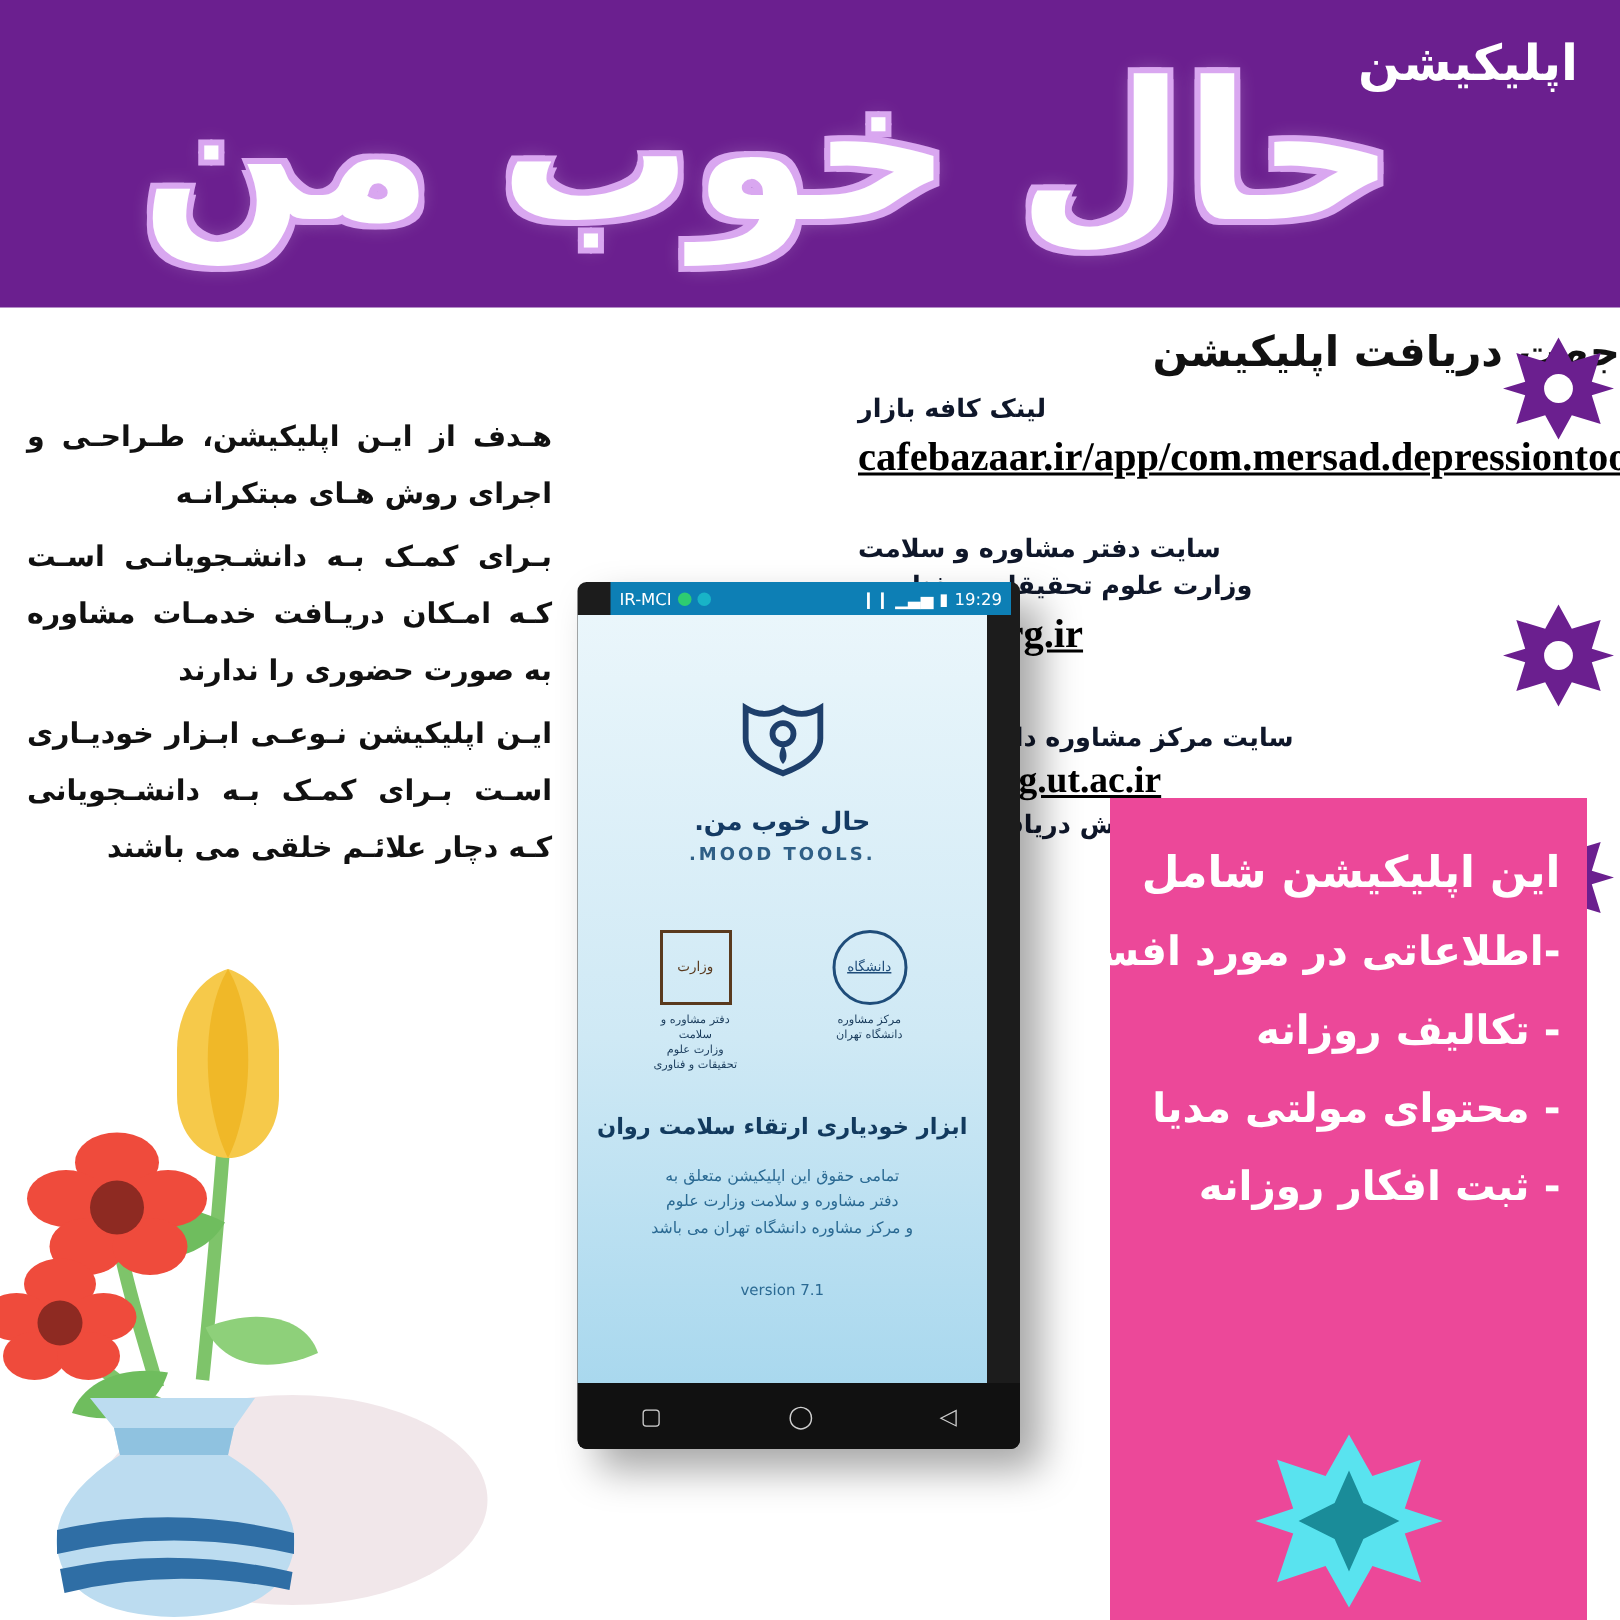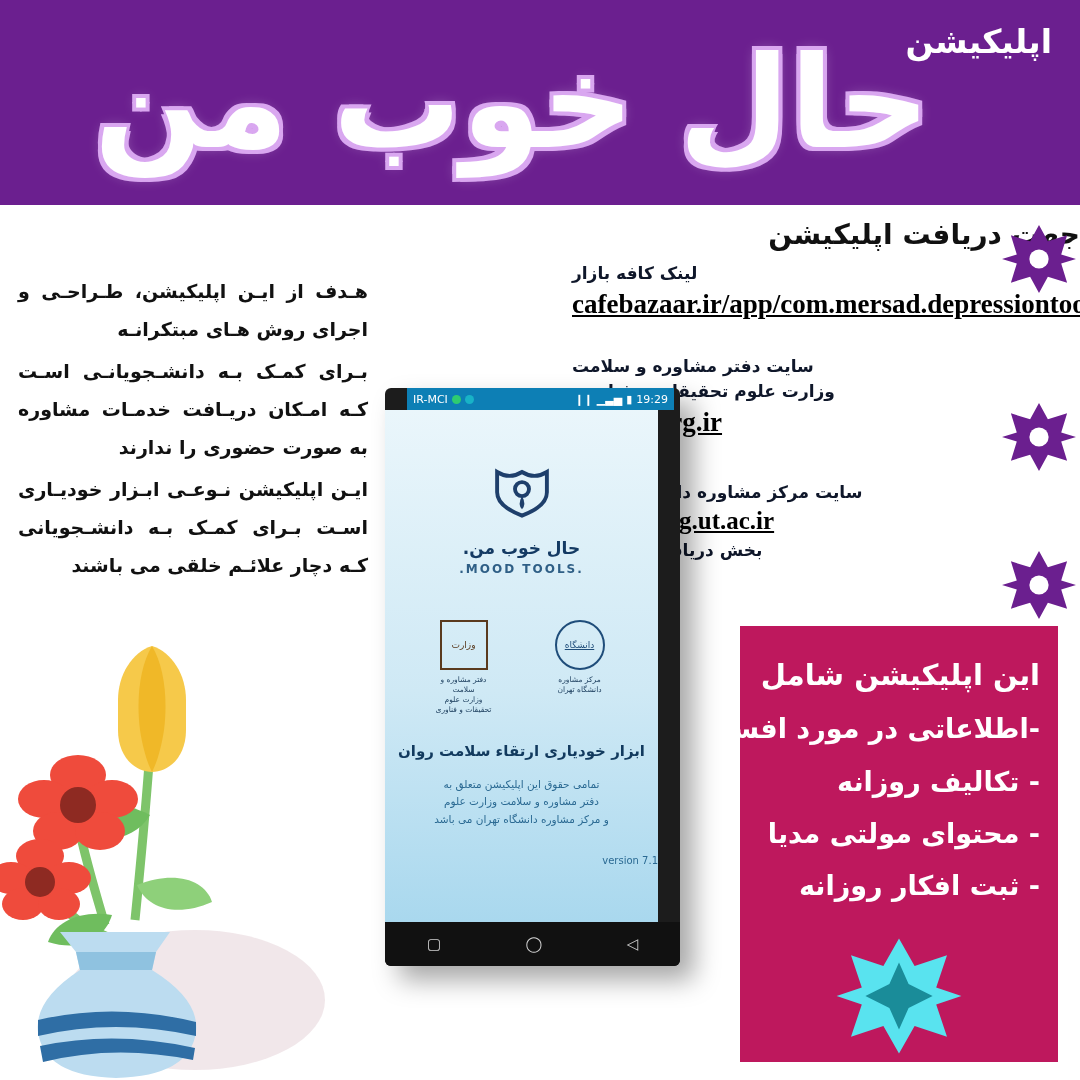--- a/index.html
+++ b/index.html
@@ -56,22 +56,22 @@
     font-weight:bold;direction:ltr;display:block;margin-top:2px;
   }
   .link-url.small{font-size:25px;}
   
   .ornament{
     position:absolute;right:4px;width:74px;height:74px;
   }
   .ornament svg{display:block;}
   
   .features{
-    position:absolute;right:22px;bottom:18px;width:318px;height:436px;
-    background:#be185d;overflow:hidden;
+    position:absolute;right:22px;bottom:0;width:318px;height:548px;
+    background:#ec4899;overflow:hidden;
   }
   .features ul{
     list-style:none;margin:0;padding:26px 18px 0 12px;direction:rtl;text-align:right;
   }
   .features li{
     color:#ffffff;font-size:27px;font-weight:bold;line-height:1.6;
     margin-bottom:9px;white-space:nowrap;
   }
   .features .big{font-size:29px;}
   .feat-ornament{
@@ -125,21 +125,21 @@
   .seal-cap{font-size:7.5px;color:#1a3c5c;margin-top:5px;line-height:1.35;direction:rtl;}
   .screen-title{
     text-align:center;color:#123a5e;font-size:15px;font-weight:bold;
     margin-top:26px;direction:rtl;
   }
   .screen-copy{
     text-align:center;color:#2b6a93;font-size:10.5px;line-height:1.7;
     margin-top:16px;direction:rtl;
   }
   .screen-version{
-    text-align:right;color:#2b6a93;font-size:10px;margin-top:26px;direction:ltr;
+    text-align:center;color:#2b6a93;font-size:10px;margin-top:26px;direction:ltr;
   }
   .navbar{
     position:absolute;left:0;bottom:0;width:295px;height:44px;background:#111;
     display:flex;align-items:center;justify-content:space-around;
   }
   .navbar span{color:#cfcfcf;font-size:15px;}
   
   .flowers{position:absolute;left:0;bottom:0;width:330px;height:500px;}
 </style>
 </head>

